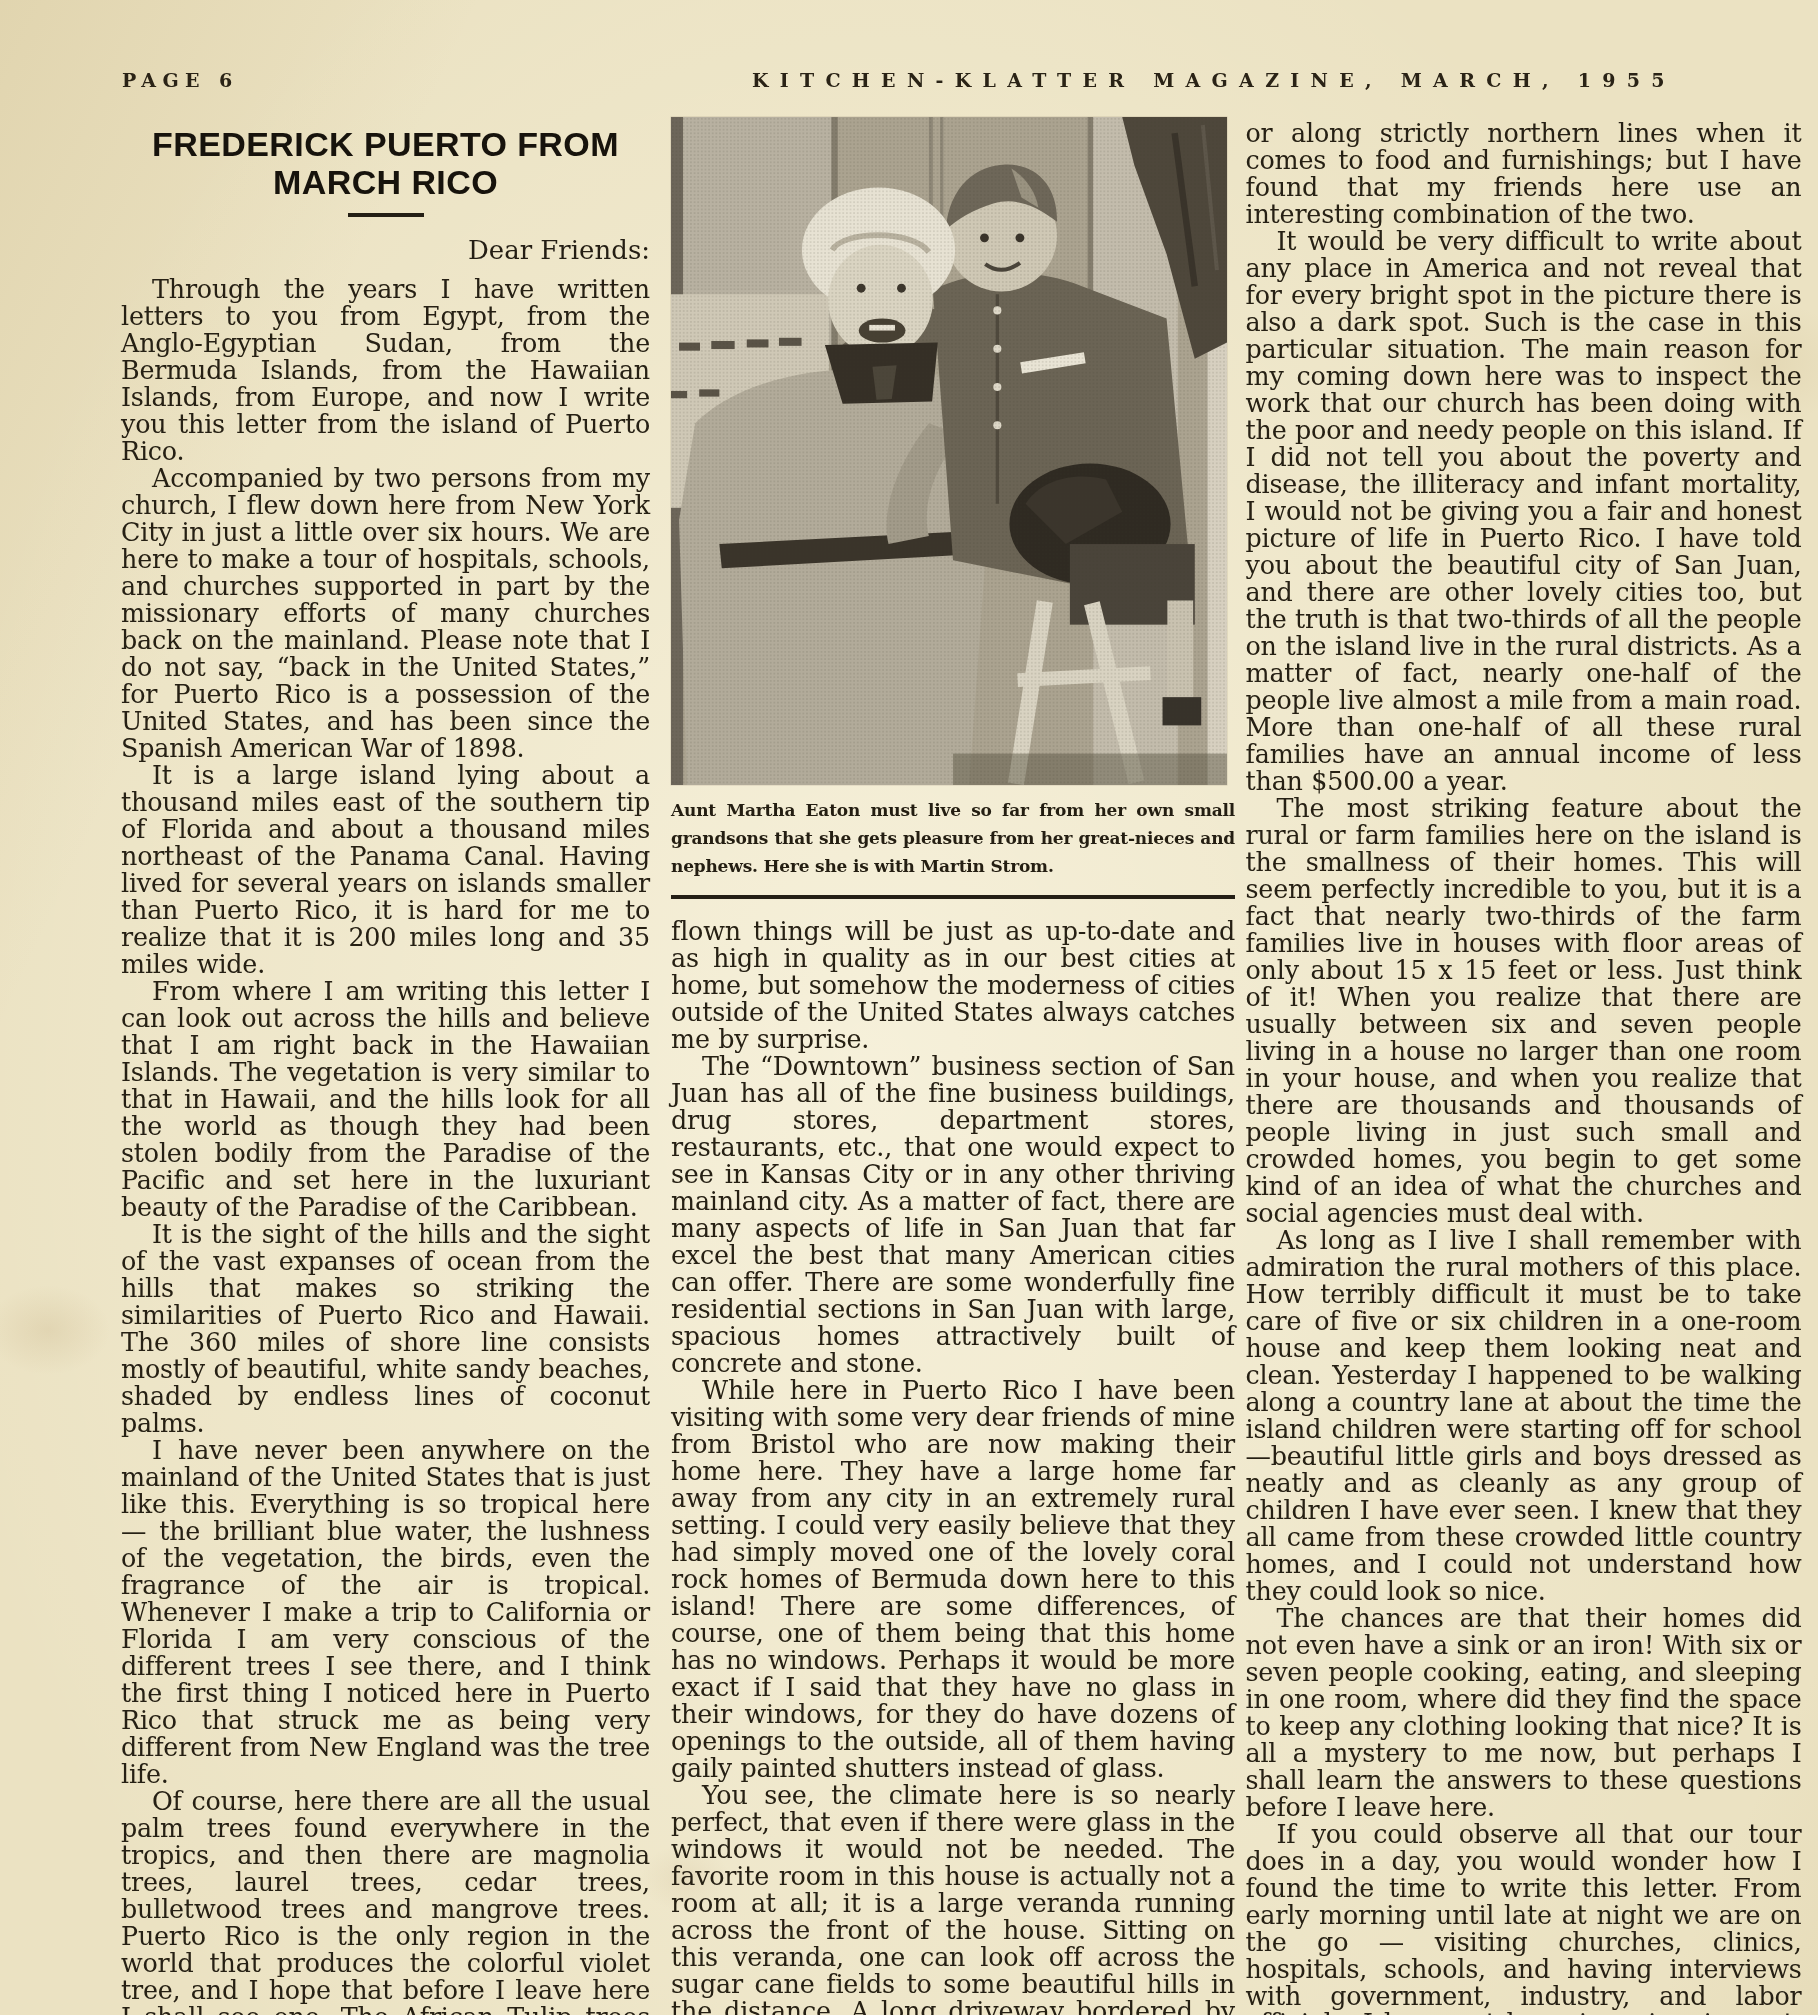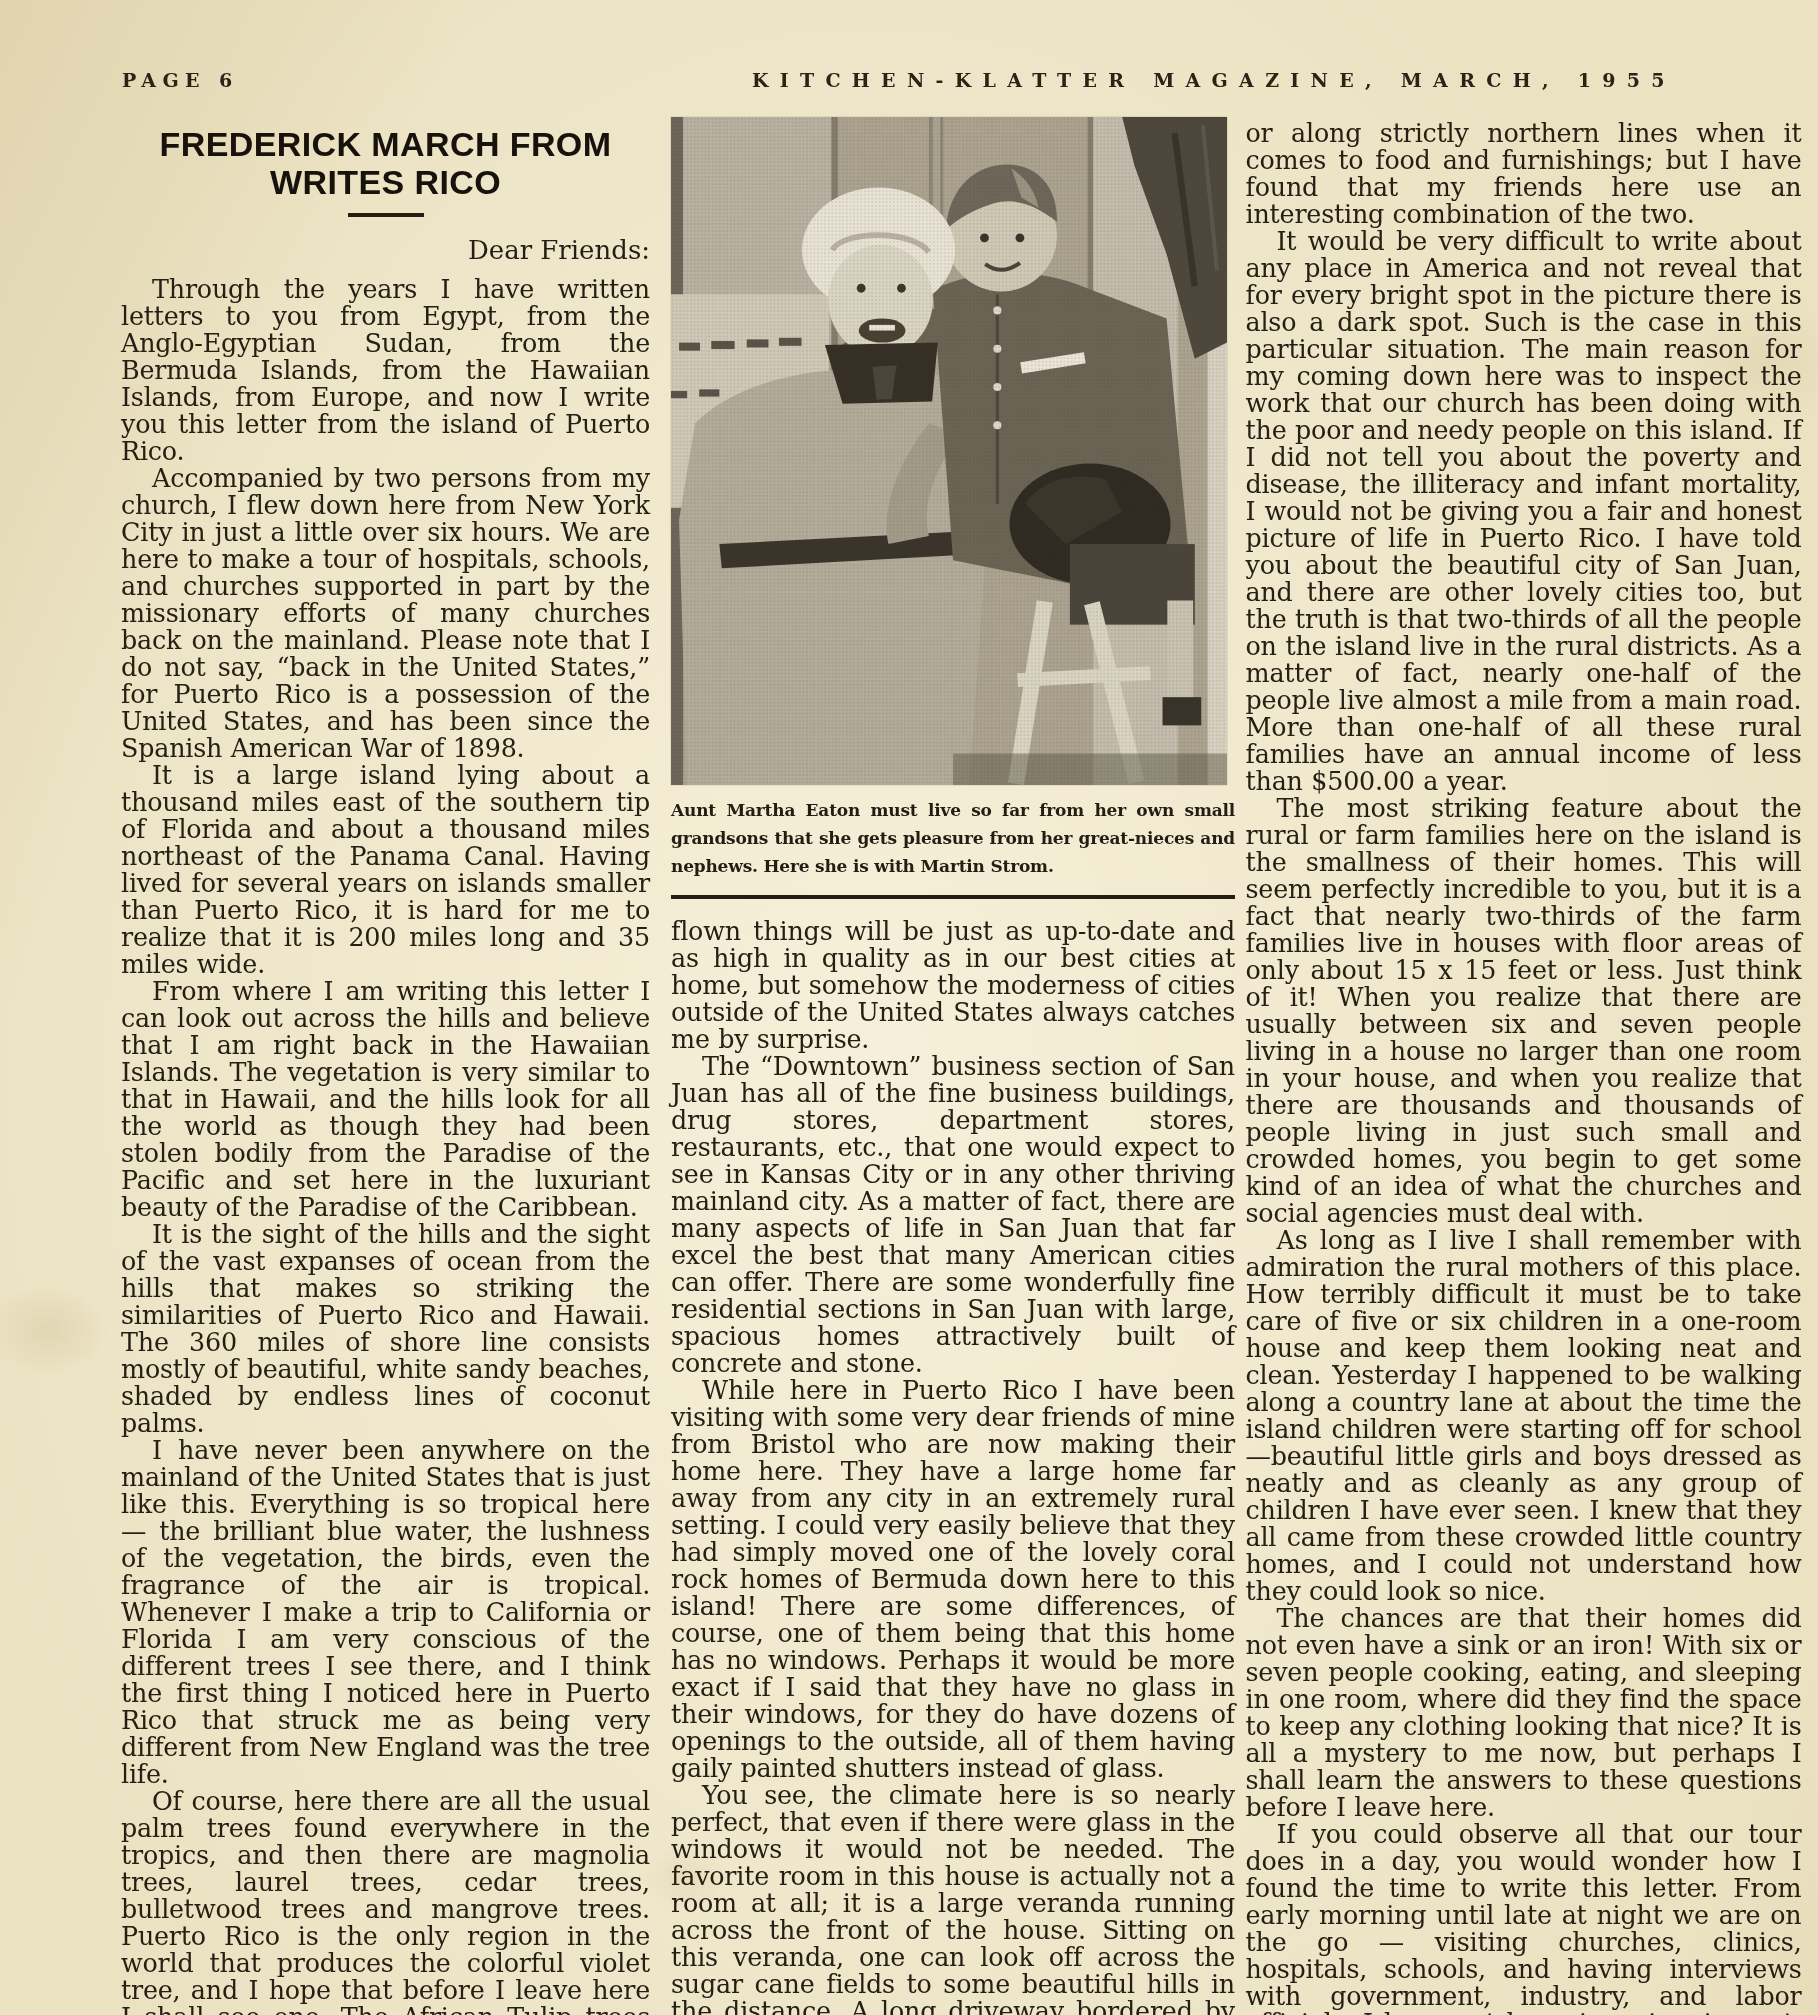--- a/index.html
+++ b/index.html
@@ -62,22 +62,22 @@
 <div class="page">
 
   <div class="header">
     <span class="page-number">PAGE 6</span>
     <span class="magazine-title">KITCHEN-KLATTER MAGAZINE, MARCH, 1955</span>
   </div>
 
   <div class="columns">
 
     <div class="col col-1">
-      <h1 class="headline"><span>FREDERICK MARCH FROM</span><br>
-        <span>WRITES RICO</span></h1>
+      <h1 class="headline"><span>FREDERICK PUERTO FROM</span><br>
+        <span>MARCH RICO</span></h1>
       <div class="headline-rule"></div>
       <p class="salutation">Dear Friends:</p>
       <div>
           <p class="para">Through the years I have written letters to you from Egypt, from the Anglo-Egyptian Sudan, from the Bermuda Islands, from the Hawaiian Islands, from Europe, and now I write you this letter from the island of Puerto Rico.</p>
           <p class="para">Accompanied by two persons from my church, I flew down here from New York City in just a little over six hours.  We are here to make a tour of hospitals, schools, and churches supported in part by the missionary efforts of many churches back on the mainland.  Please note that I do not say, “back in the United States,” for Puerto Rico is a possession of the United States, and has been since the Spanish American War of 1898.</p>
           <p class="para">It is a large island lying about a thousand miles east of the southern tip of Florida and about a thousand miles northeast of the Panama Canal.  Having lived for several years on islands smaller than Puerto Rico, it is hard for me to realize that it is 200 miles long and 35 miles wide.</p>
           <p class="para">From where I am writing this letter I can look out across the hills and believe that I am right back in the Hawaiian Islands.  The vegetation is very similar to that in Hawaii, and the hills look for all the world as though they had been stolen bodily from the Paradise of the Pacific and set here in the luxuriant beauty of the Paradise of the Caribbean.</p>
           <p class="para">It is the sight of the hills and the sight of the vast expanses of ocean from the hills that makes so striking the similarities of Puerto Rico and Hawaii.  The 360 miles of shore line consists mostly of beautiful, white sandy beaches, shaded by endless lines of coconut palms.</p>
           <p class="para">I have never been anywhere on the mainland of the United States that is just like this.  Everything is so tropical here — the brilliant blue water, the lushness of the vegetation, the birds, even the fragrance of the air is tropical.  Whenever I make a trip to California or Florida I am very conscious of the different trees I see there, and I think the first thing I noticed here in Puerto Rico that struck me as being very different from New England was the tree life.</p>
           <p class="para">Of course, here there are all the usual palm trees found everywhere in the tropics, and then there are magnolia trees, laurel trees, cedar trees, bulletwood trees and mangrove trees.  Puerto Rico is the only region in the world that produces the colorful violet tree, and I hope that before I leave here I shall see one.  The African Tulip trees and the Royal Ponciana trees are everywhere.  Do you know that as long as I was in Africa I never saw an African Tulip tree to recognize it?</p>

